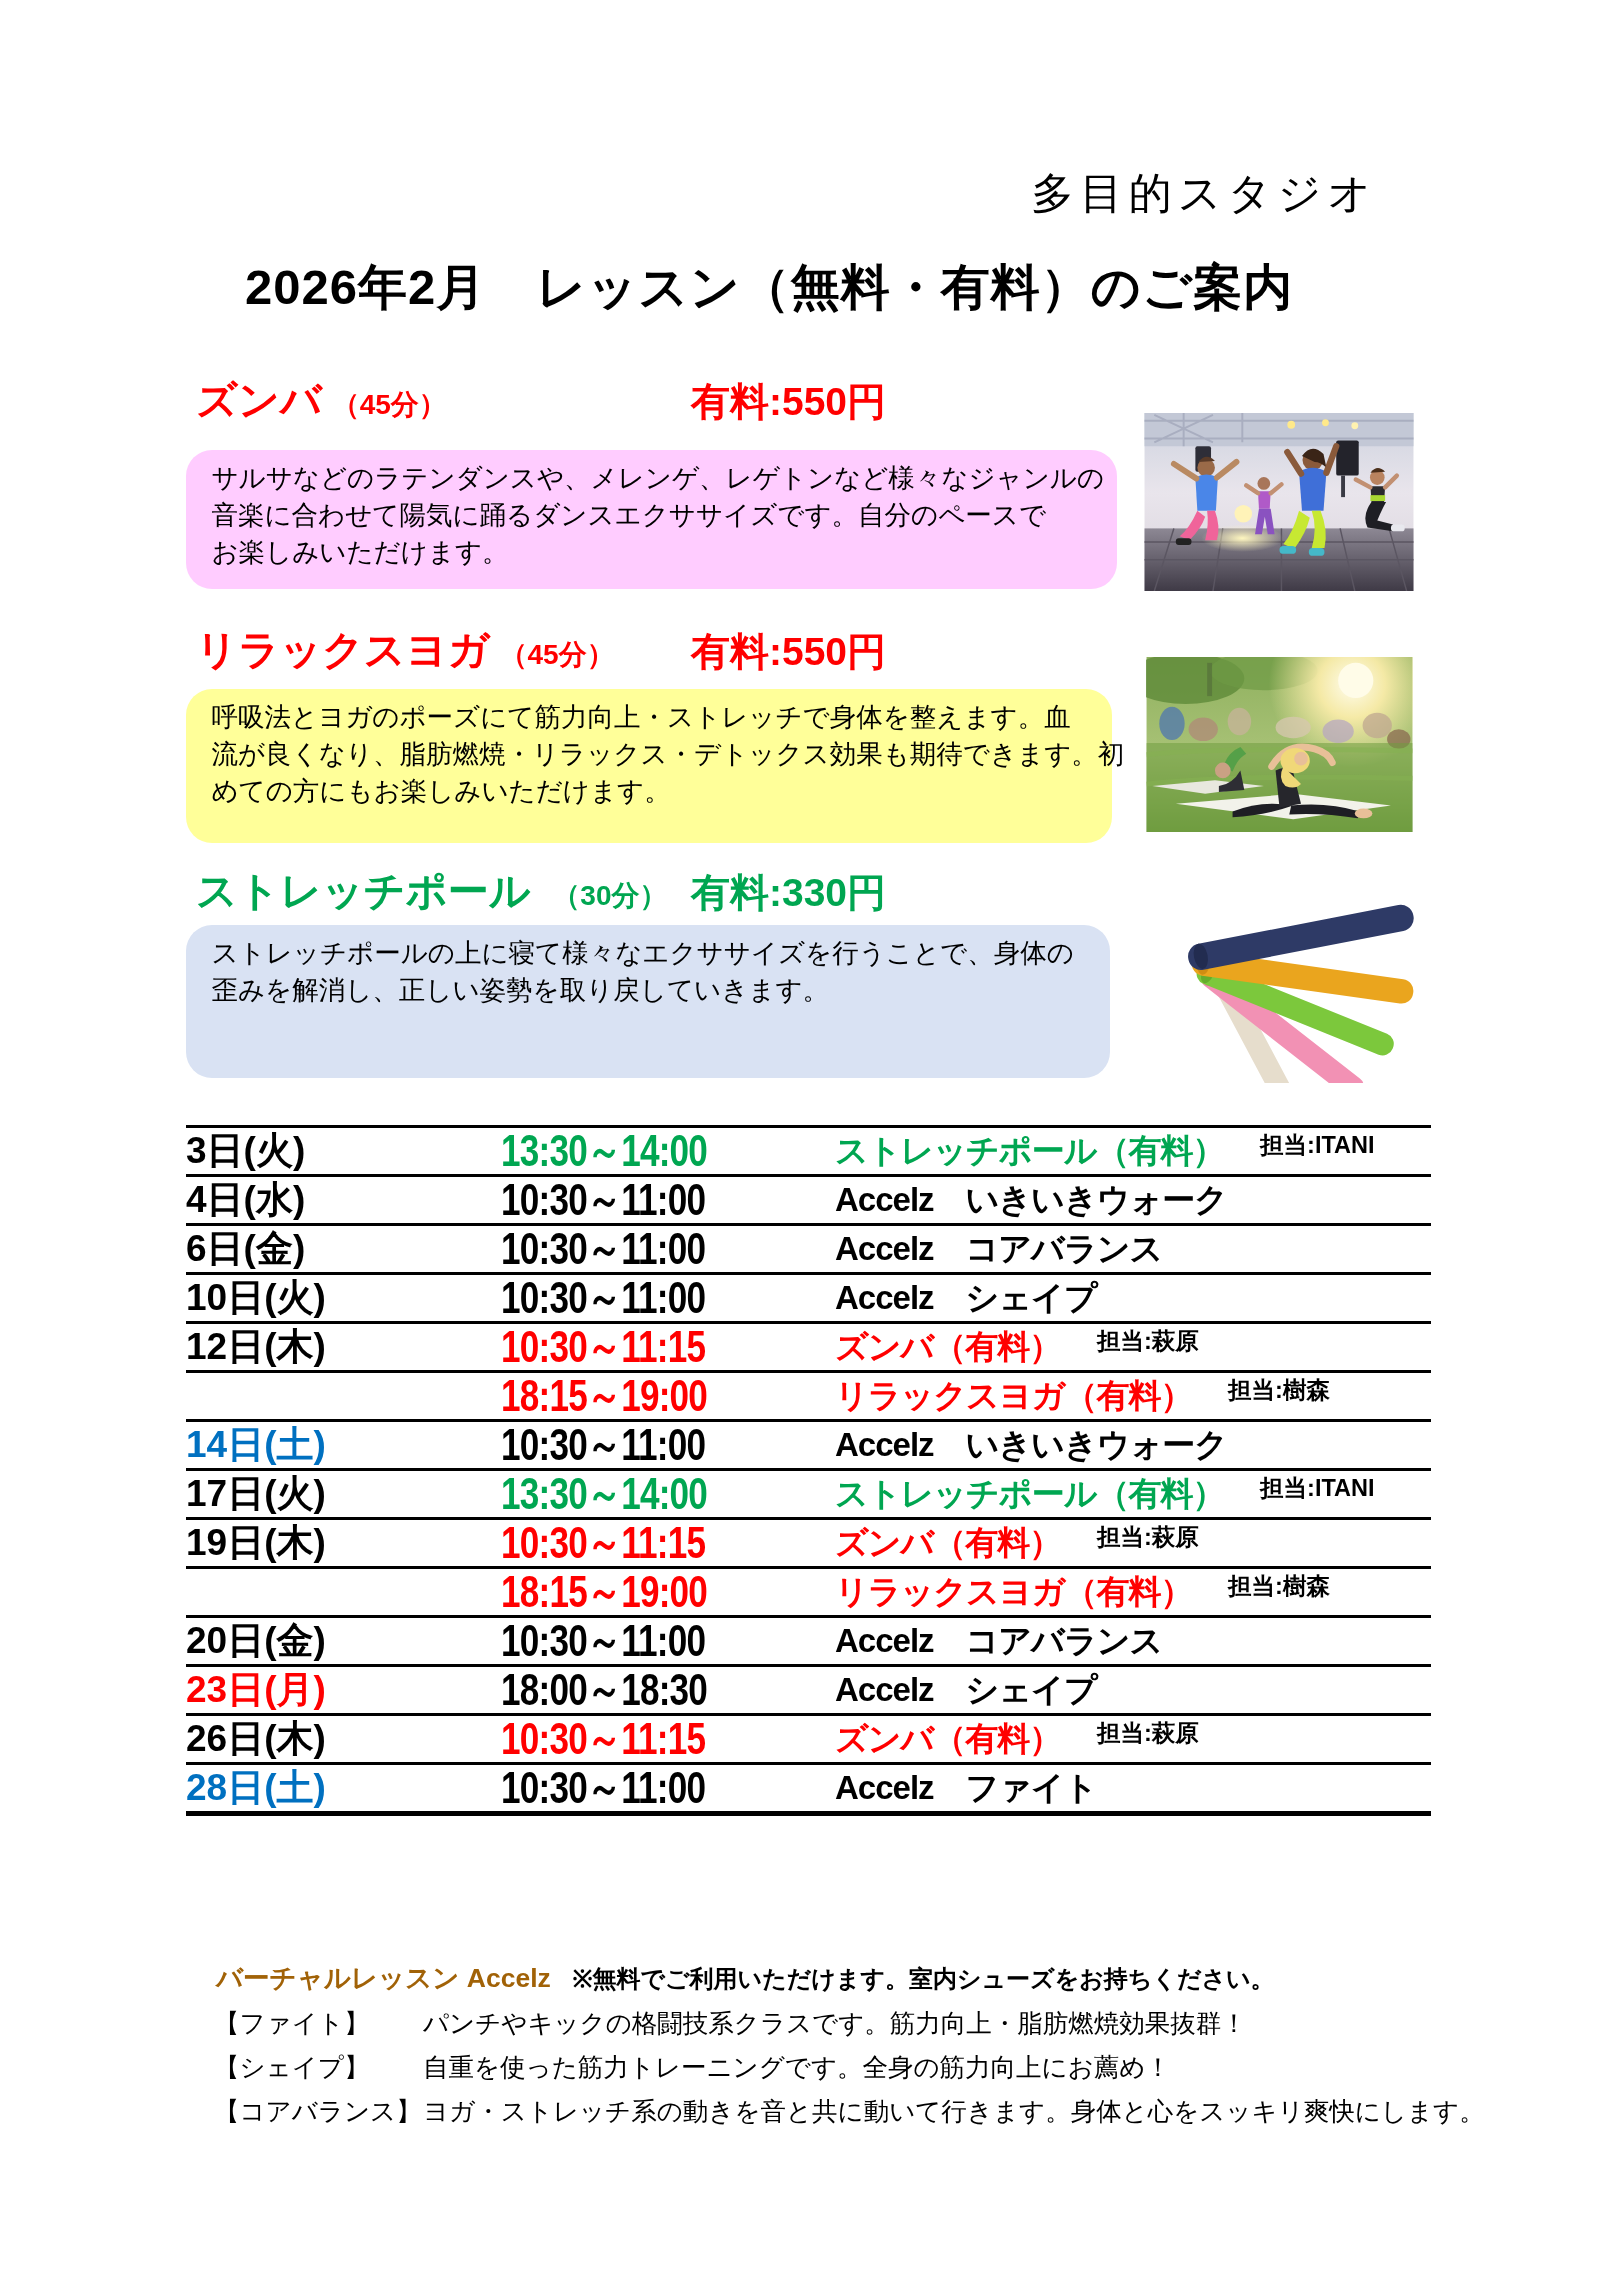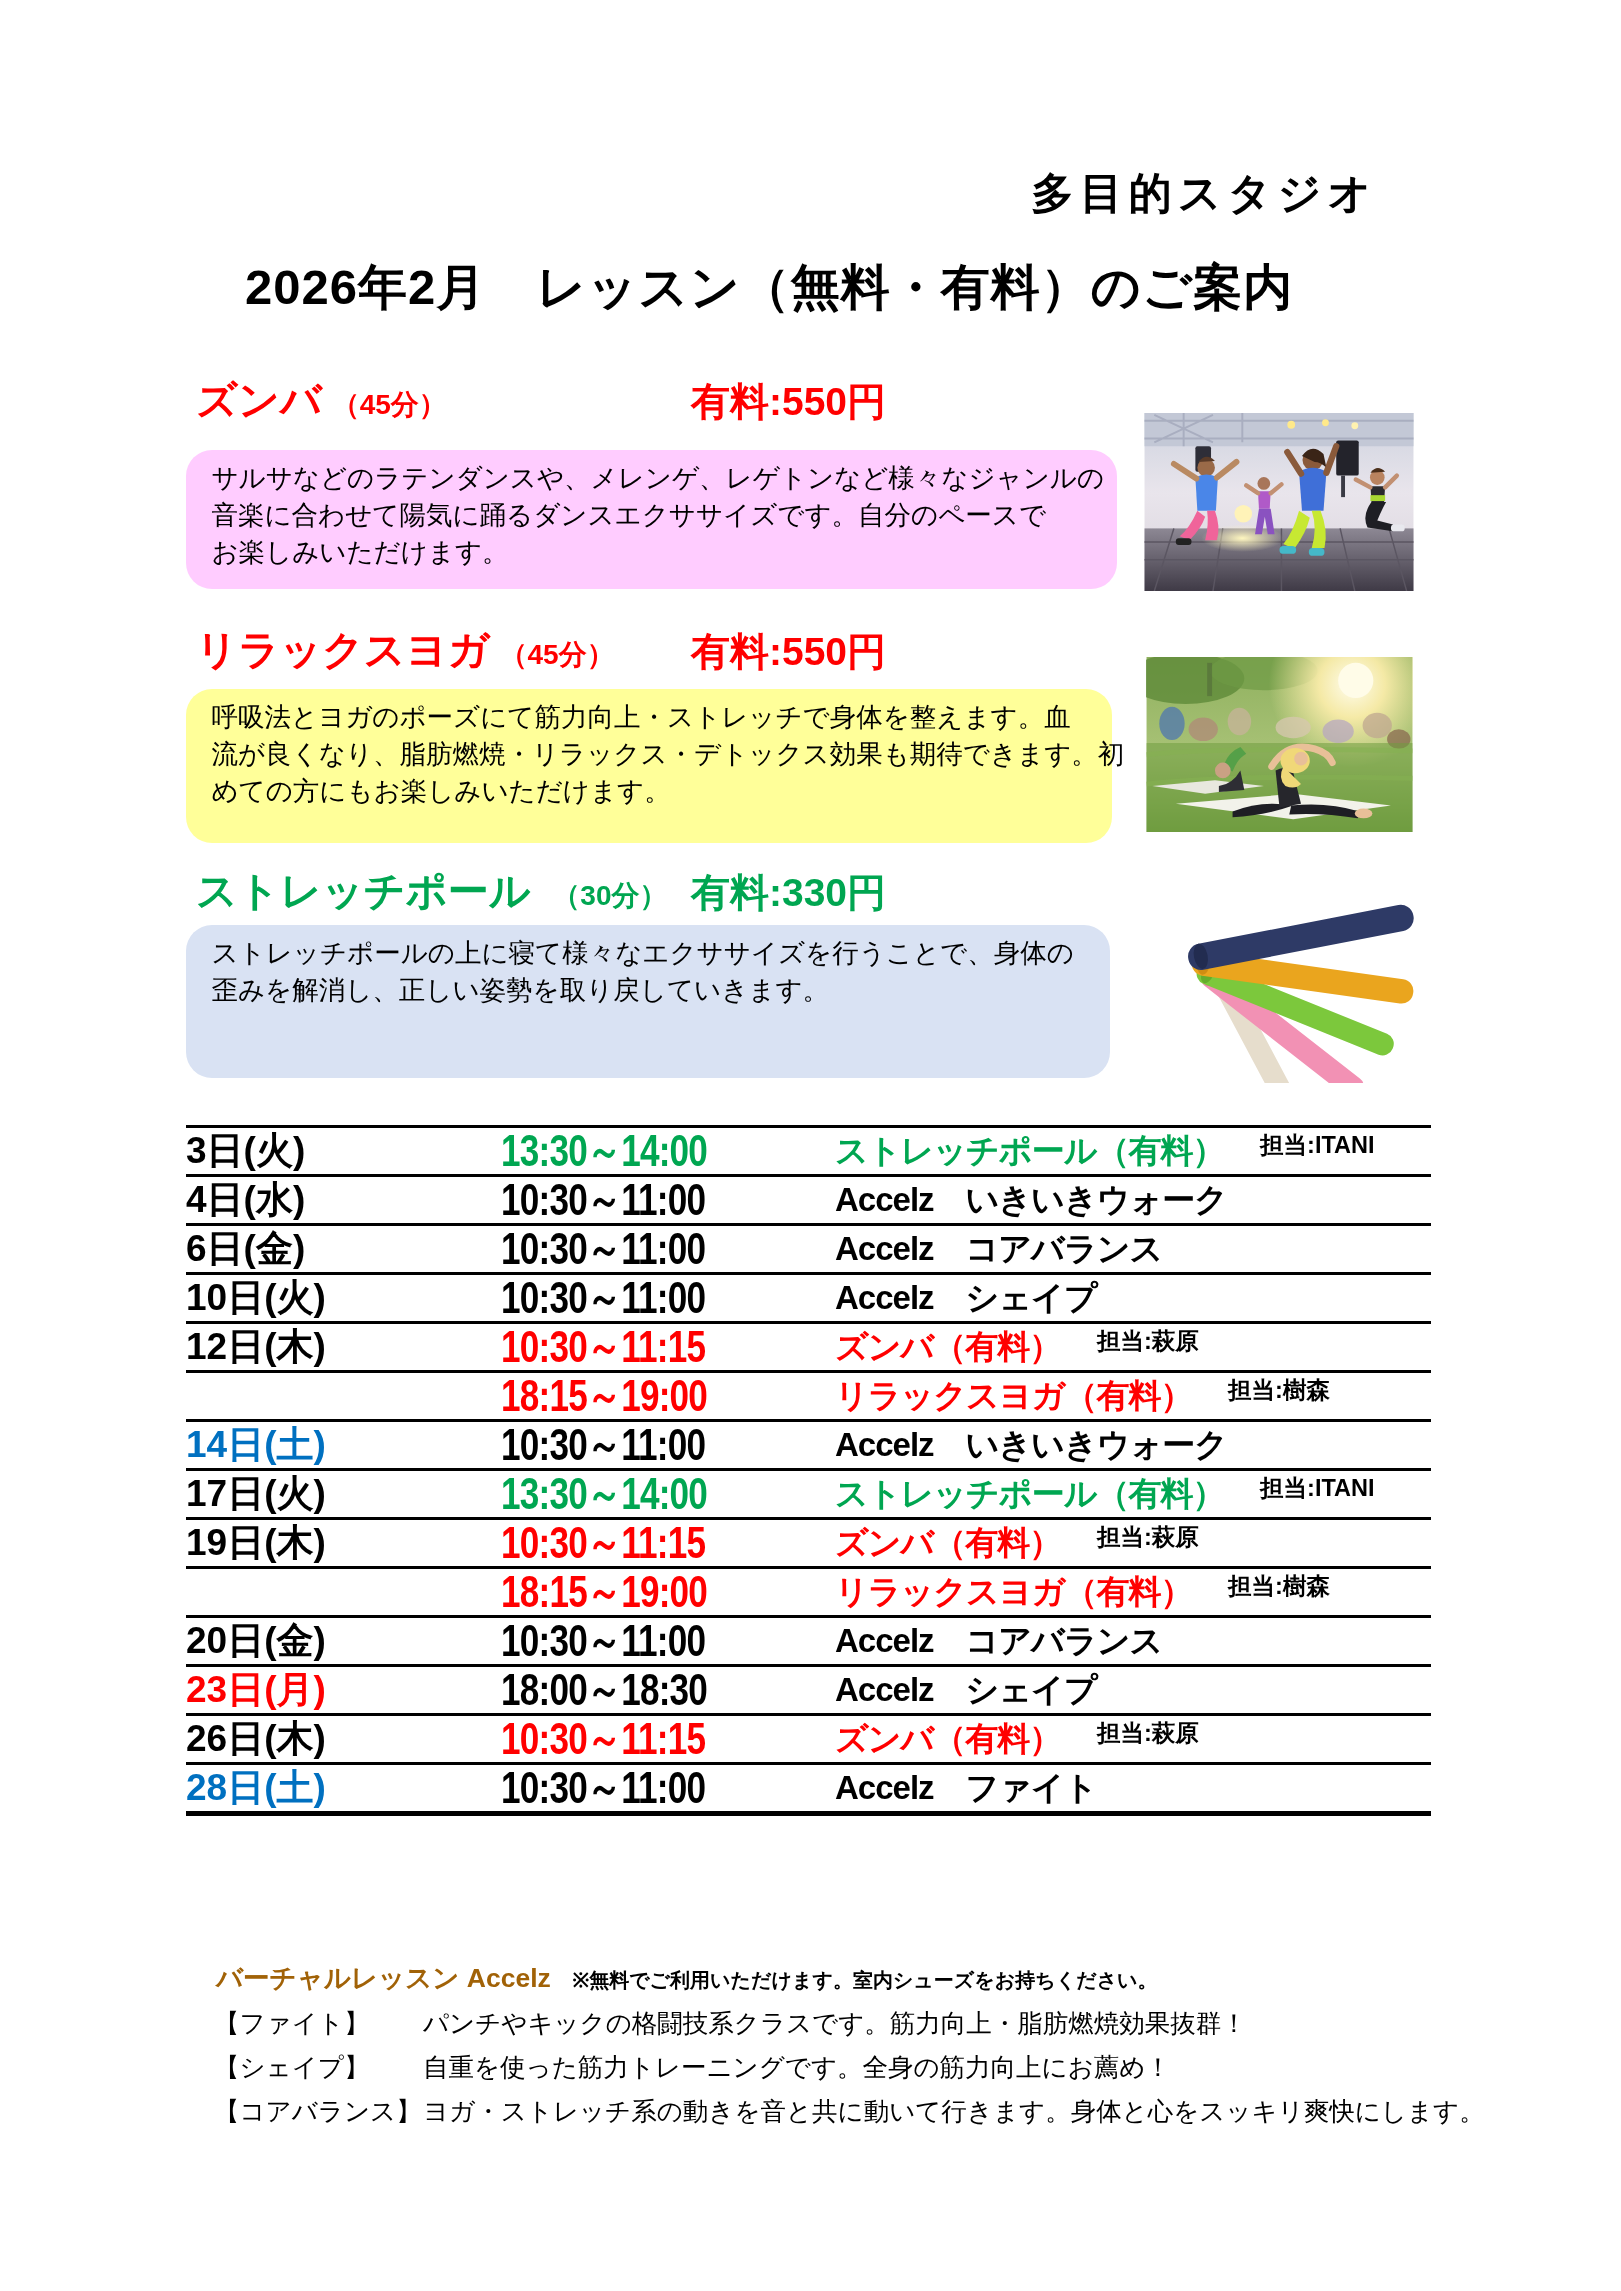--- a/index.html
+++ b/index.html
@@ -1,20 +1,20 @@
 <!DOCTYPE html>
 <html><head>
 <meta charset="utf-8">
 <style>
   html,body{margin:0;padding:0;background:#ffffff;}
   #page{position:relative;width:1621px;height:2292px;background:#ffffff;overflow:hidden;
         font-family:"Liberation Sans",sans-serif;color:#000;}
 
   
-  .studio-label{position:absolute;left:1031px;top:165px;font-size:43px;font-weight:bold;
+  .studio-label{position:absolute;left:1031px;top:165px;font-size:43px;font-weight:normal;
                 letter-spacing:5.9px;white-space:nowrap;}
   .main-title{position:absolute;left:245px;top:255px;font-size:49px;font-weight:bold;
               letter-spacing:1px;white-space:nowrap;text-align:right;}
 
   .sec-head{position:absolute;left:0;width:1137px;white-space:nowrap;}
   .sec-name{position:absolute;left:196px;top:0;font-size:41px;font-weight:bold;}
   .sec-dur{font-size:28px;font-weight:bold;margin-left:9.8px;}
   .sec-price{position:absolute;left:691px;top:2px;font-size:39px;font-weight:bold;}
 
   .c-red{color:#FF0000;} .c-green{color:#00A651;} .c-blue{color:#0070C0;} .c-black{color:#000;}
@@ -36,21 +36,21 @@
   .cell-time{width:294px;margin-left:90px;white-space:nowrap;}
   .cell-time .t-inner{display:inline-block;font-size:45px;font-weight:bold;letter-spacing:-1px;
                       transform:scaleX(0.78);transform-origin:0 50%;}
   .cell-lesson{flex:1;padding-left:40px;display:flex;align-items:flex-start;white-space:nowrap;gap:20px;}
   .lesson-name{font-size:33px;font-weight:bold;letter-spacing:-1px;}
   .lesson-staff{font-size:23.5px;font-weight:bold;color:#000;margin-left:15.7px;letter-spacing:0;}
 
   
   .f-line1{position:absolute;left:216px;top:1960px;white-space:nowrap;font-size:26.5px;font-weight:bold;}
   .f-virtual{color:#a16207;}
-  .f-note{color:#000;margin-left:21.6px;font-size:20px;}
+  .f-note{color:#000;margin-left:21.6px;font-size:24px;}
   .f-items{position:absolute;left:214px;top:2001px;}
   .f-item{display:flex;height:44px;align-items:center;font-size:25.5px;}
   .f-label{width:209px;white-space:nowrap;}
   .f-desc{white-space:nowrap;}
 </style>
 </head>
 <body>
 
 <div id="page">
 

